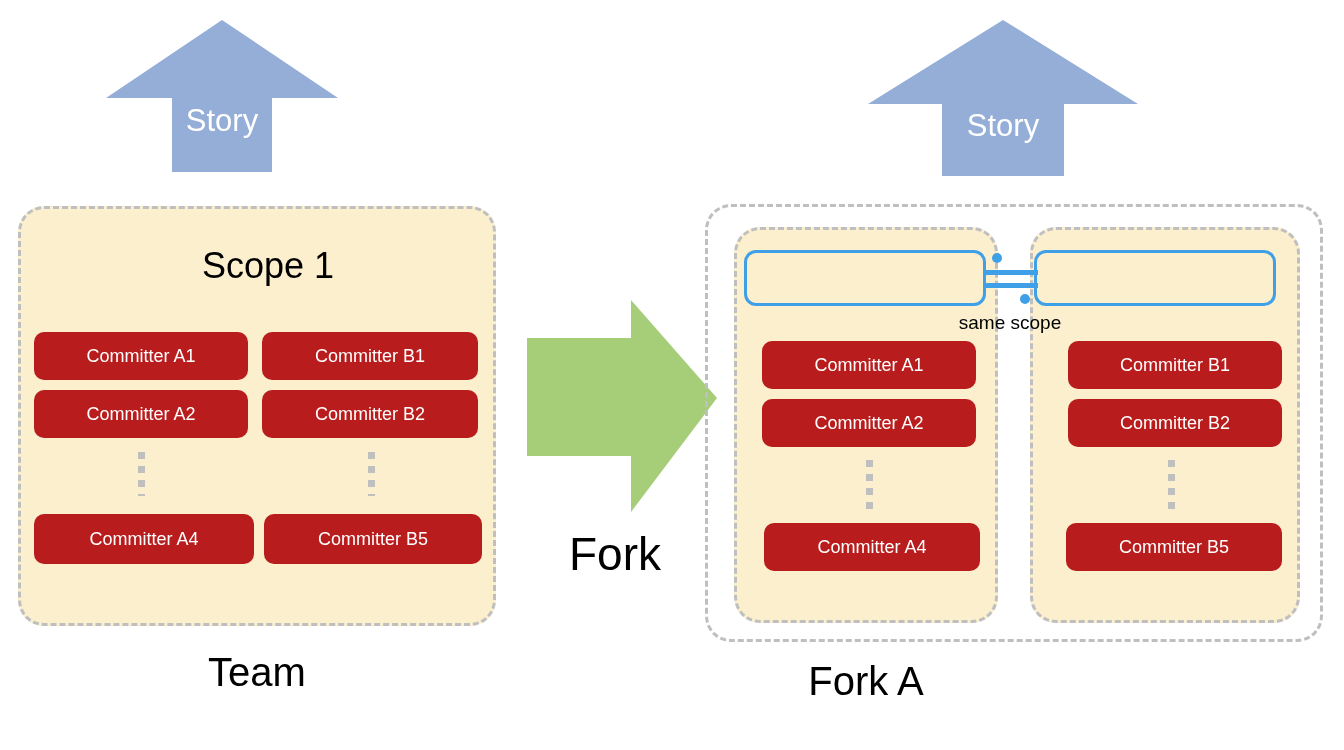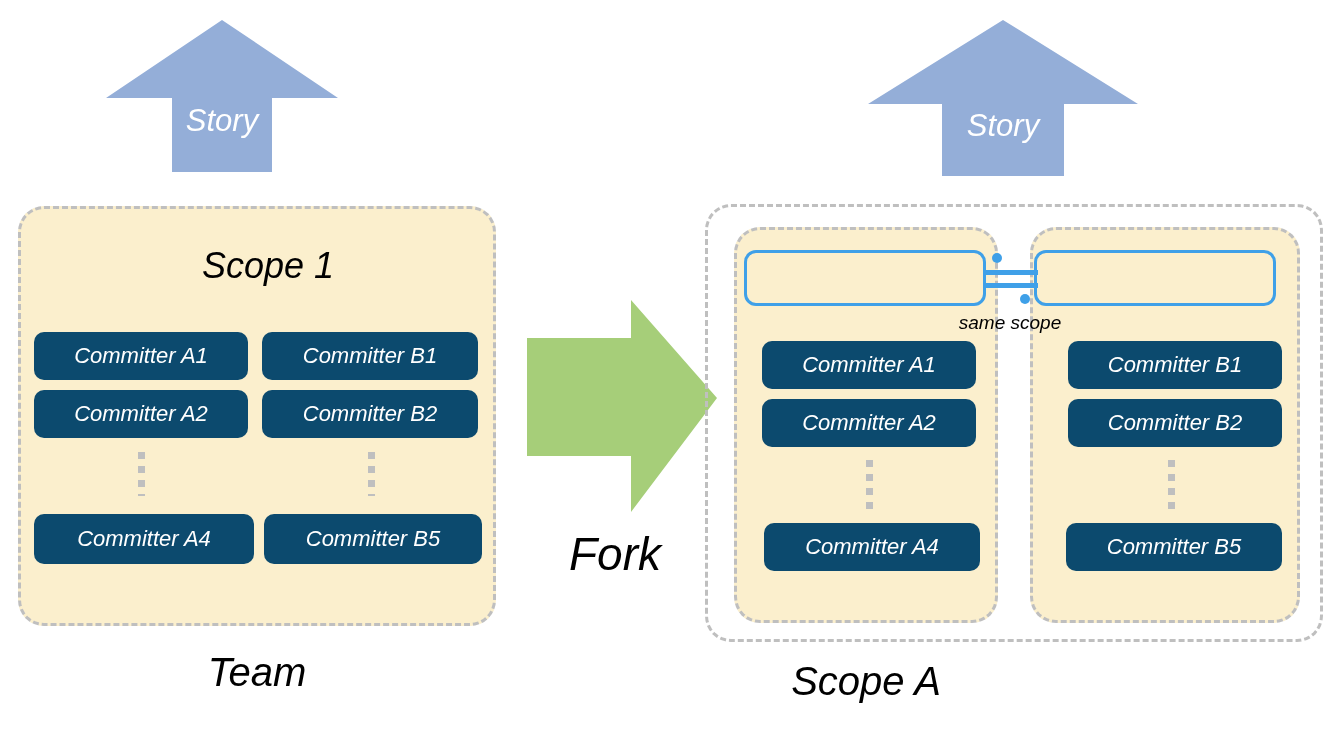--- a/index.html
+++ b/index.html
@@ -9,21 +9,20 @@
   }
   body {
     font-family: "Liberation Sans", sans-serif;
   }
   #canvas {
     position: relative;
     width: 1344px;
     height: 750px;
     background: #ffffff;
     overflow: hidden;
-    font-style: italic;
   }
   .abs { position: absolute; }
 
   
   .story-arrow {
     display: block;
   }
   .story-label {
     position: absolute;
     color: #ffffff;
@@ -78,25 +77,25 @@
     color: #47a6ef;
     font-size: 31px;
     text-align: center;
     line-height: 1;
     white-space: nowrap;
   }
 
   
   .pill {
     position: absolute;
-    background: #0c4a6e;
+    background: #b91c1c;
     border-radius: 10px;
     box-sizing: border-box;
     color: #ffffff;
-    font-size: 22px;
+    font-size: 18px;
     display: flex;
     align-items: center;
     justify-content: center;
     line-height: 1;
   }
 
   
   .vdots {
     position: absolute;
     width: 7px;
@@ -193,15 +192,15 @@
   <div class="pill" style="left:762px; top:341px; width:214px; height:48px;">Committer A1</div>
   <div class="pill" style="left:762px; top:399px; width:214px; height:48px;">Committer A2</div>
   <div class="vdots" style="left:866px; top:460px; height:50px;"></div>
   <div class="pill" style="left:764px; top:523px; width:216px; height:48px;">Committer A4</div>
 
   <div class="pill" style="left:1068px; top:341px; width:214px; height:48px;">Committer B1</div>
   <div class="pill" style="left:1068px; top:399px; width:214px; height:48px;">Committer B2</div>
   <div class="vdots" style="left:1168px; top:460px; height:50px;"></div>
   <div class="pill" style="left:1066px; top:523px; width:216px; height:48px;">Committer B5</div>
 
-  <div class="team-caption" style="left:734px; top:661px; width:264px;">Scope A</div>
+  <div class="team-caption" style="left:734px; top:661px; width:264px;">Fork A</div>
 
 </div>
 
 </body></html>

